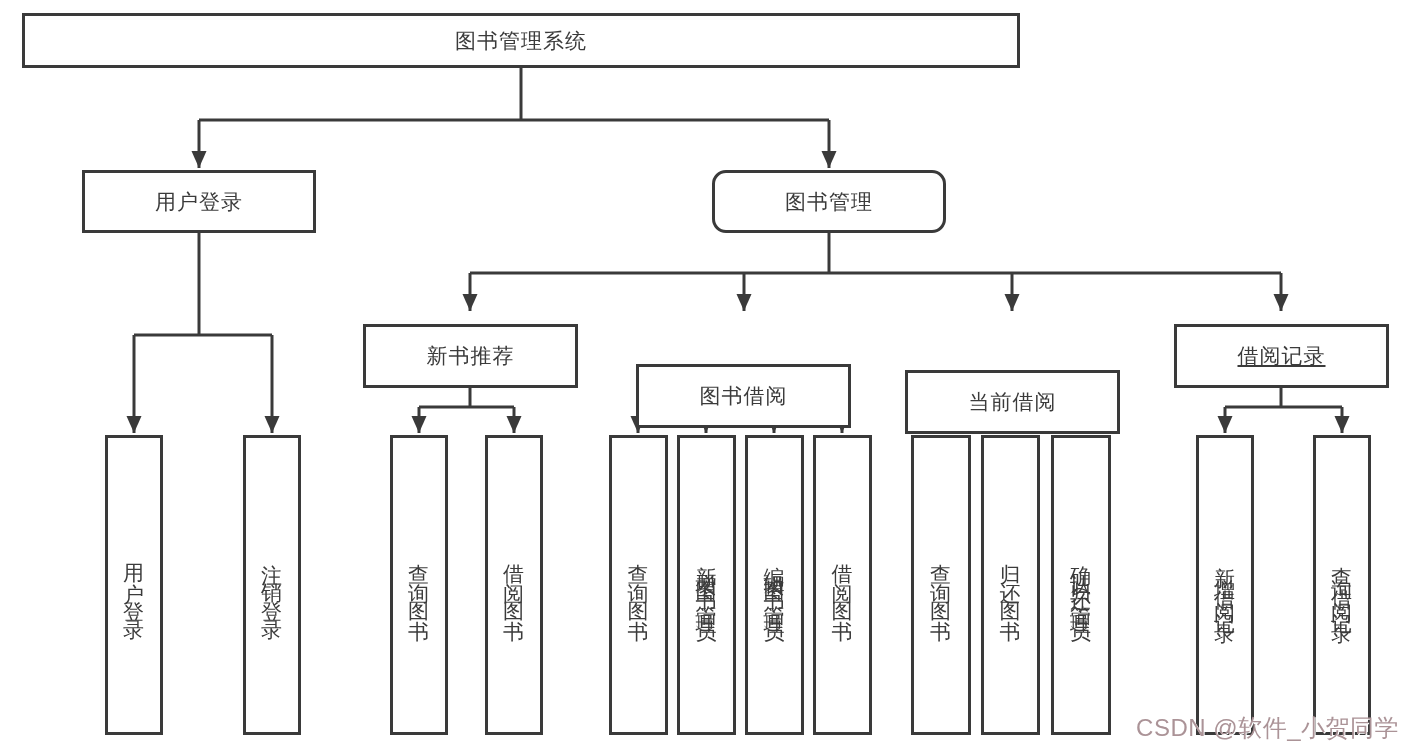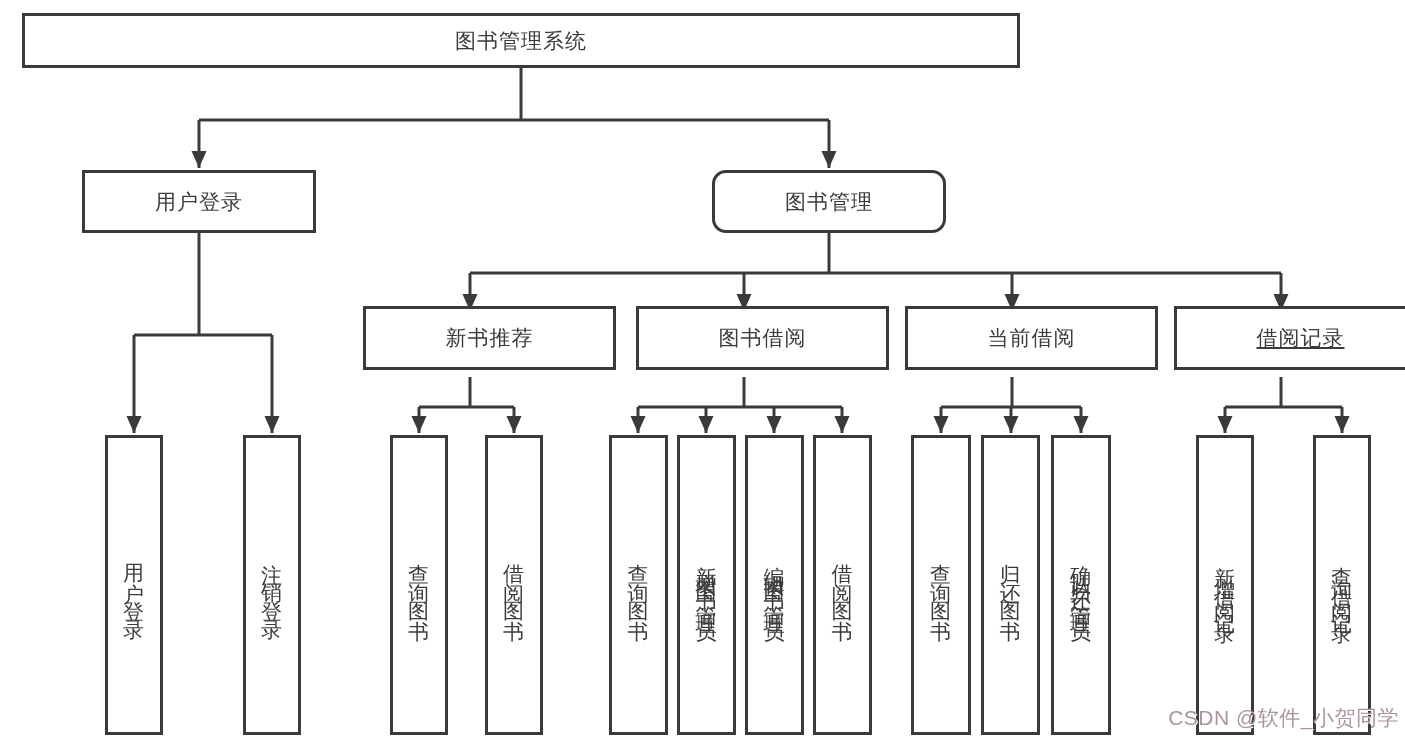--- a/index.html
+++ b/index.html
@@ -24,36 +24,36 @@
     border: 3px solid #3a3a3a;
     display: flex;
     align-items: center;
     justify-content: center;
     font-size: 21px;
     letter-spacing: 1px;
     white-space: nowrap;
   }
   .root  { left: 22px;  top: 13px;  width: 998px; height: 55px; }
   .lvl2  { top: 170px; height: 63px; width: 234px; }
-  .lvl3  { top: 306px; height: 64px; width: 253px; }
+  .lvl3  { top: 324px; height: 64px; width: 215px; }
   .leaf  { top: 435px; height: 300px; }
   .v {
     writing-mode: vertical-rl;
     text-orientation: mixed;
     letter-spacing: 0.9em;
     line-height: 1;
     white-space: nowrap;
   }
   .sp6 { letter-spacing: 0.55em; }
   .sp9 { letter-spacing: 0.38em; }
   .watermark {
     position: absolute;
     right: 6px;
-    bottom: 15px;
-    font-size: 21px;
+    bottom: 3px;
+    font-size: 24px;
     letter-spacing: 0.5px;
     color: #ab9397;
     text-shadow: 1px 1px 0 #ffffff;
     pointer-events: none;
   }
 </style>
 </head>
 <body>
 
 <div class="stage">
@@ -115,24 +115,24 @@
   <div class="box lvl2" style="left:82px;">
     <span>用户登录</span>
   </div>
   <div class="box lvl2" style="left:712px;border-radius:14px;">
     <span>图书管理</span>
   </div>
 
   <div class="box lvl3" style="left:363px;">
     <span>新书推荐</span>
   </div>
-  <div class="box lvl3" style="left:636px;">
+  <div class="box lvl3" style="left:636px;margin-top:40px;">
     <span>图书借阅</span>
   </div>
-  <div class="box lvl3" style="left:905px;">
+  <div class="box lvl3" style="left:905px;margin-top:46px;">
     <span>当前借阅</span>
   </div>
   <div class="box lvl3" style="left:1174px;text-decoration:underline;">
     <span>借阅记录</span>
   </div>
 
   <div class="box leaf" style="left:105px;width:58px;">
     <span class="v">用户登录</span>
   </div>
   <div class="box leaf" style="left:243px;width:58px;">

